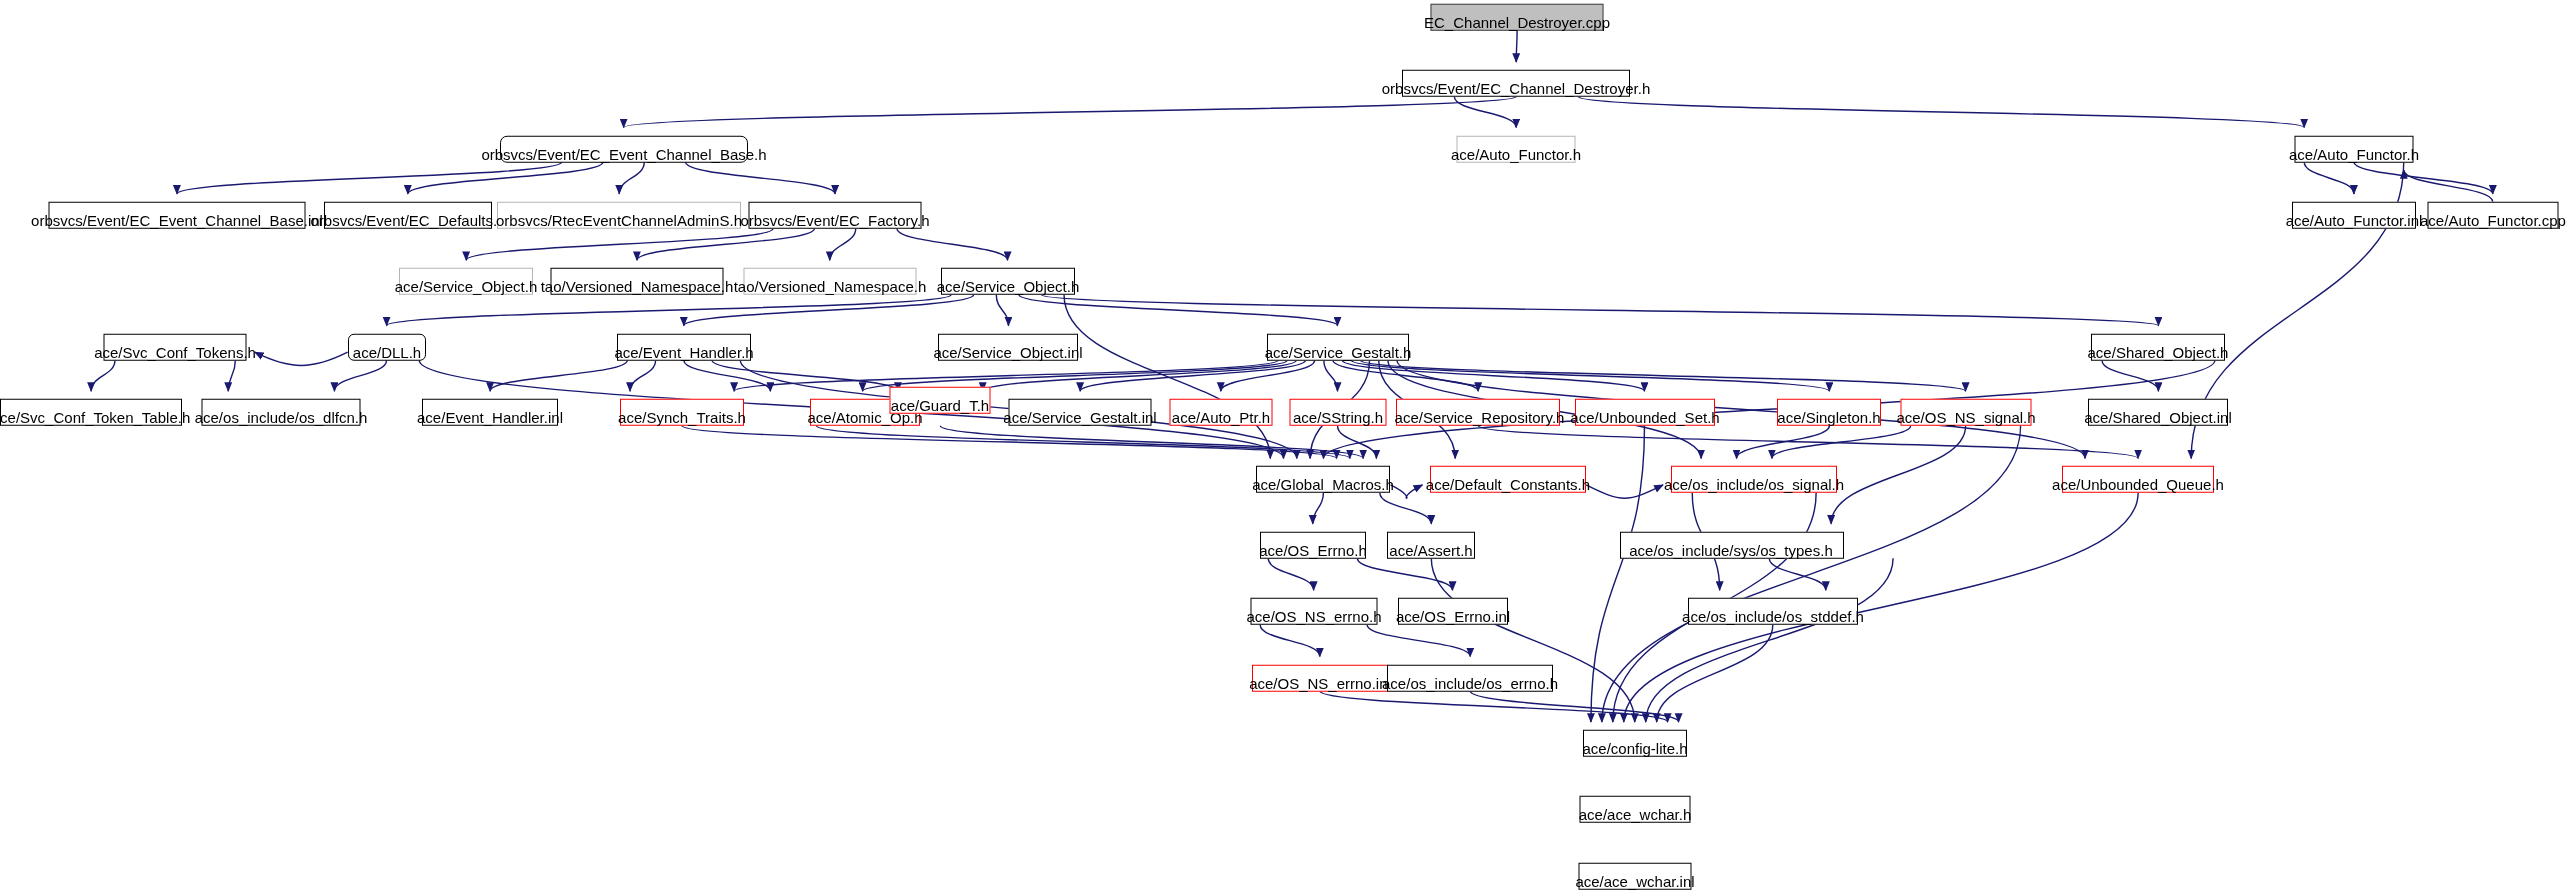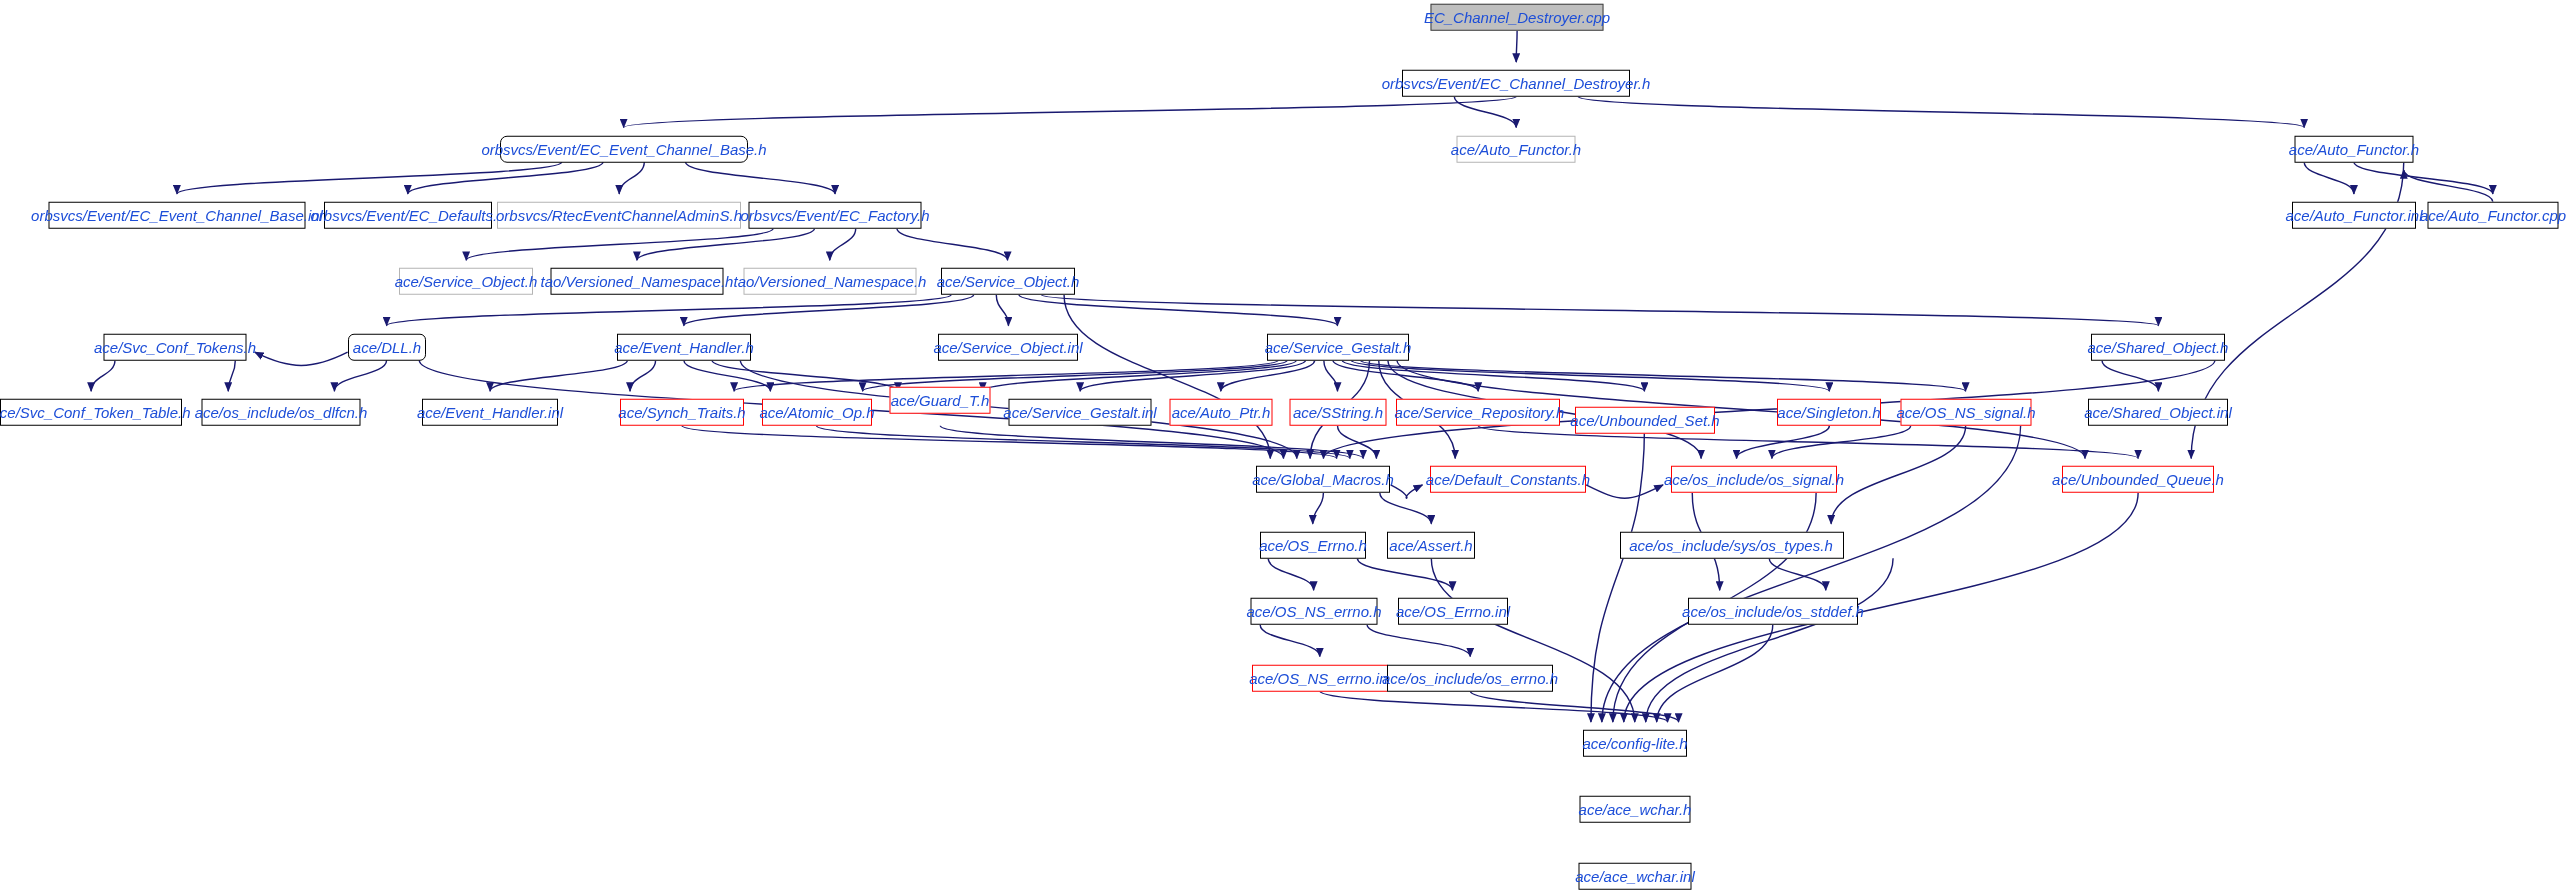--- a/index.html
+++ b/index.html
@@ -15,33 +15,32 @@
   #edges{
     position:absolute;
     left:0; top:0;
     width:2576px; height:892px;
     pointer-events:none;
   }
   .node{
     position:absolute;
     box-sizing:border-box;
     display:flex;
-    align-items:center;
+    align-items:flex-end;
     justify-content:center;
     height:26.5px;
     border:0.9px solid #000000;
     background:#ffffff;
-    color:#1d4ed8;
+    color:#000000;
     font-size:15px;
     line-height:1;
     white-space:nowrap;
     padding:0 8px;
     transform:translate(-50%,-50%);
     cursor:pointer;
-    font-style:italic;
   }
   .node.root{
     background:#bfbfbf;
     border-color:#404040;
   }
   .node.red{ border-color:#ff0000; }
   .node.gray{ border-color:#b4b4b4; }
   .node-label{ pointer-events:none; }
 </style>
 </head>
@@ -201,39 +200,39 @@
       </div>
       <div class="node" id="n22" style="left: 281px; top: 412px; width: 159px;">
         <span class="node-label">ace/os_include/os_dlfcn.h</span>
       </div>
       <div class="node" id="n23" style="left: 490px; top: 412px; width: 136px;">
         <span class="node-label">ace/Event_Handler.inl</span>
       </div>
       <div class="node red" id="n24" style="left: 682px; top: 412px; width: 124px;">
         <span class="node-label">ace/Synch_Traits.h</span>
       </div>
-      <div class="node red" id="n25" style="left: 817px; top: 412px; width: 110px;">
+      <div class="node red" id="n25" style="left: 865px; top: 412px; width: 110px;">
         <span class="node-label">ace/Atomic_Op.h</span>
       </div>
       <div class="node red" id="n26" style="left: 940px; top: 400px; width: 101px;">
         <span class="node-label">ace/Guard_T.h</span>
       </div>
       <div class="node" id="n27" style="left: 1080px; top: 412px; width: 143px;">
         <span class="node-label">ace/Service_Gestalt.inl</span>
       </div>
       <div class="node red" id="n28" style="left: 1221px; top: 412px; width: 103px;">
         <span class="node-label">ace/Auto_Ptr.h</span>
       </div>
       <div class="node red" id="n29" style="left: 1338px; top: 412px; width: 97px;">
         <span class="node-label">ace/SString.h</span>
       </div>
       <div class="node red" id="n30" style="left: 1478px; top: 412px; width: 164px; padding-left: 11px;">
         <span class="node-label">ace/Service_Repository.h</span>
       </div>
-      <div class="node red" id="n31" style="left: 1645px; top: 412px; width: 140px; margin-top: 8px;">
+      <div class="node red" id="n31" style="left: 1645px; top: 412px; width: 140px;">
         <span class="node-label">ace/Unbounded_Set.h</span>
       </div>
       <div class="node red" id="n32" style="left: 1829px; top: 412px; width: 104px;">
         <span class="node-label">ace/Singleton.h</span>
       </div>
       <div class="node red" id="n33" style="left: 1966px; top: 412px; width: 131px;">
         <span class="node-label">ace/OS_NS_signal.h</span>
       </div>
       <div class="node" id="n34" style="left: 2158px; top: 412px; width: 140px;">
         <span class="node-label">ace/Shared_Object.inl</span>

